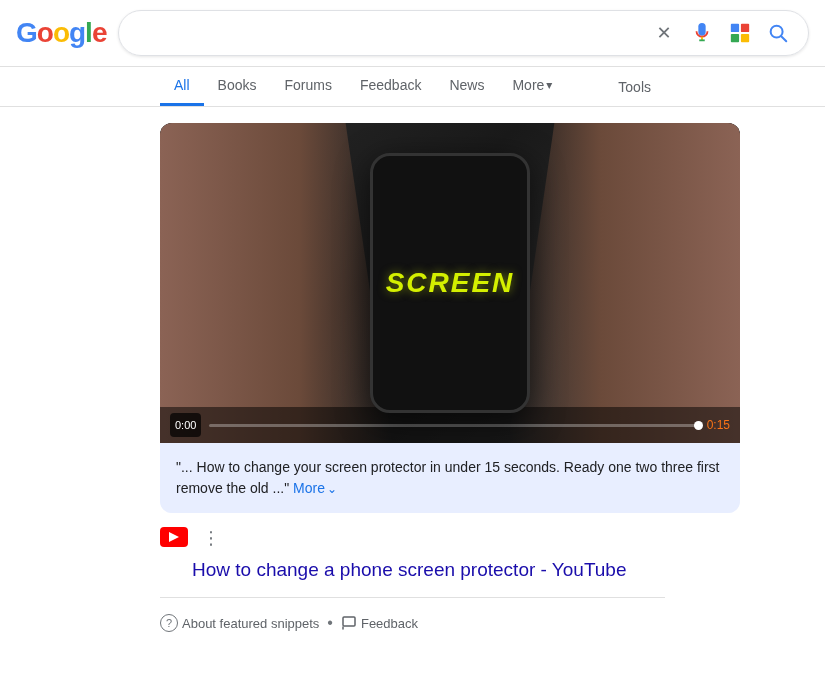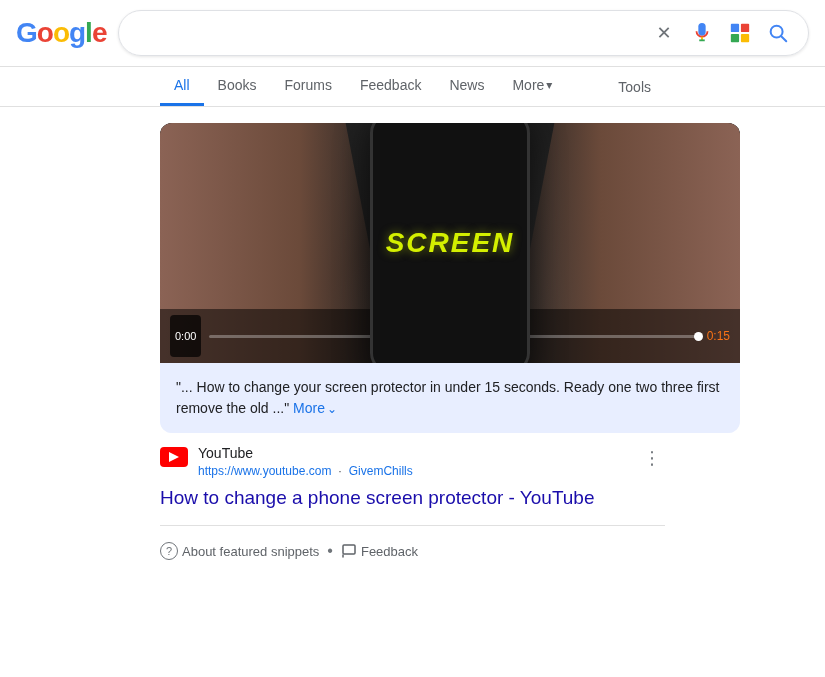--- a/index.html
+++ b/index.html
@@ -128,21 +128,21 @@
     .video-card {
       background: #f0f4ff;
       border-radius: 12px;
       overflow: hidden;
       width: 580px;
     }
 
     .video-container {
       position: relative;
       width: 100%;
-      height: 240px;
+      height: 320px;
       background: #1a1a1a;
       overflow: hidden;
     }
 
     
     .video-bg {
       width: 100%;
       height: 100%;
       position: relative;
       display: flex;
@@ -210,21 +210,21 @@
       padding: 6px 10px;
       display: flex;
       align-items: center;
       gap: 8px;
     }
     .time-badge {
       background: rgba(0,0,0,0.7);
       color: #fff;
       border-radius: 4px;
       font-size: 11px;
-      padding: 15px 5px;
+      padding: 6px 5px;
     }
     .progress-bar {
       flex: 1;
       height: 3px;
       background: rgba(255,255,255,0.3);
       border-radius: 2px;
       position: relative;
     }
     .progress-fill {
       width: 0%;
@@ -322,20 +322,21 @@
       line-height: 1;
     }
 
     .result-link {
       font-size: 19px;
       color: #1a0dab;
       text-decoration: none;
       display: block;
       padding: 4px 0 12px 0;
       cursor: pointer;
+      margin-left: 32px;
     }
 
     
     .divider {
       height: 1px;
       background: #e0e0e0;
       margin: 4px 0;
     }
 
     
@@ -473,28 +474,20 @@
         <span>More</span>
         <span class="chevron-down">⌄</span>
       </a>
     </div>
   </div>
 
   <div class="source-info">
     <div class="yt-icon">
       <div class="yt-triangle"></div>
     </div>
-    <div class="source-text">
-      <span class="source-name">YouTube</span>
-      <span class="source-url">
-        <span>https://www.youtube.com</span>
-        &nbsp;·&nbsp;
-        <span>GivemChills</span>
-      </span>
-    </div>
     <button class="kebab-btn" title="More options">⋮</button>
   </div>
 
   <a class="result-link" href="#">How to change a phone screen protector - YouTube</a>
 
   <div class="divider"></div>
 
   <div class="footer-bar">
     <div class="snippet-help">
       <div class="help-icon">?</div>

